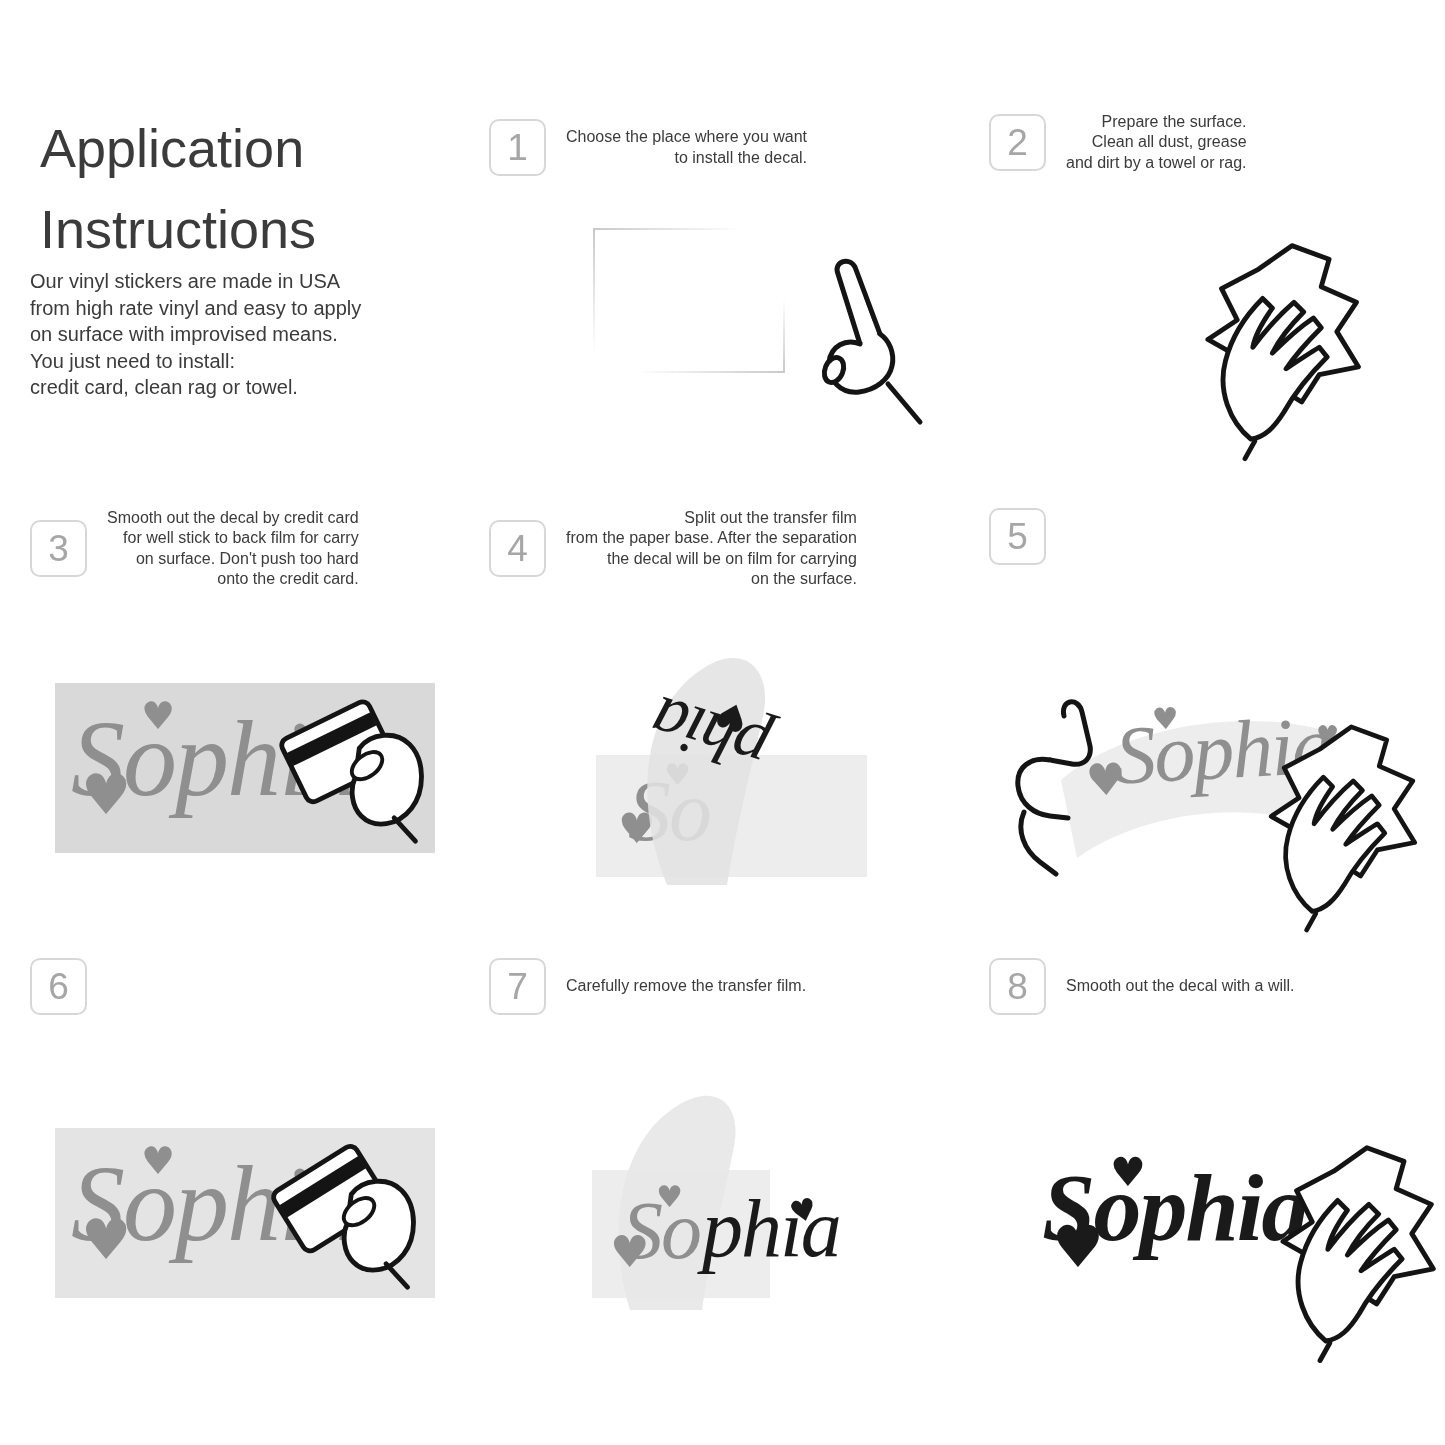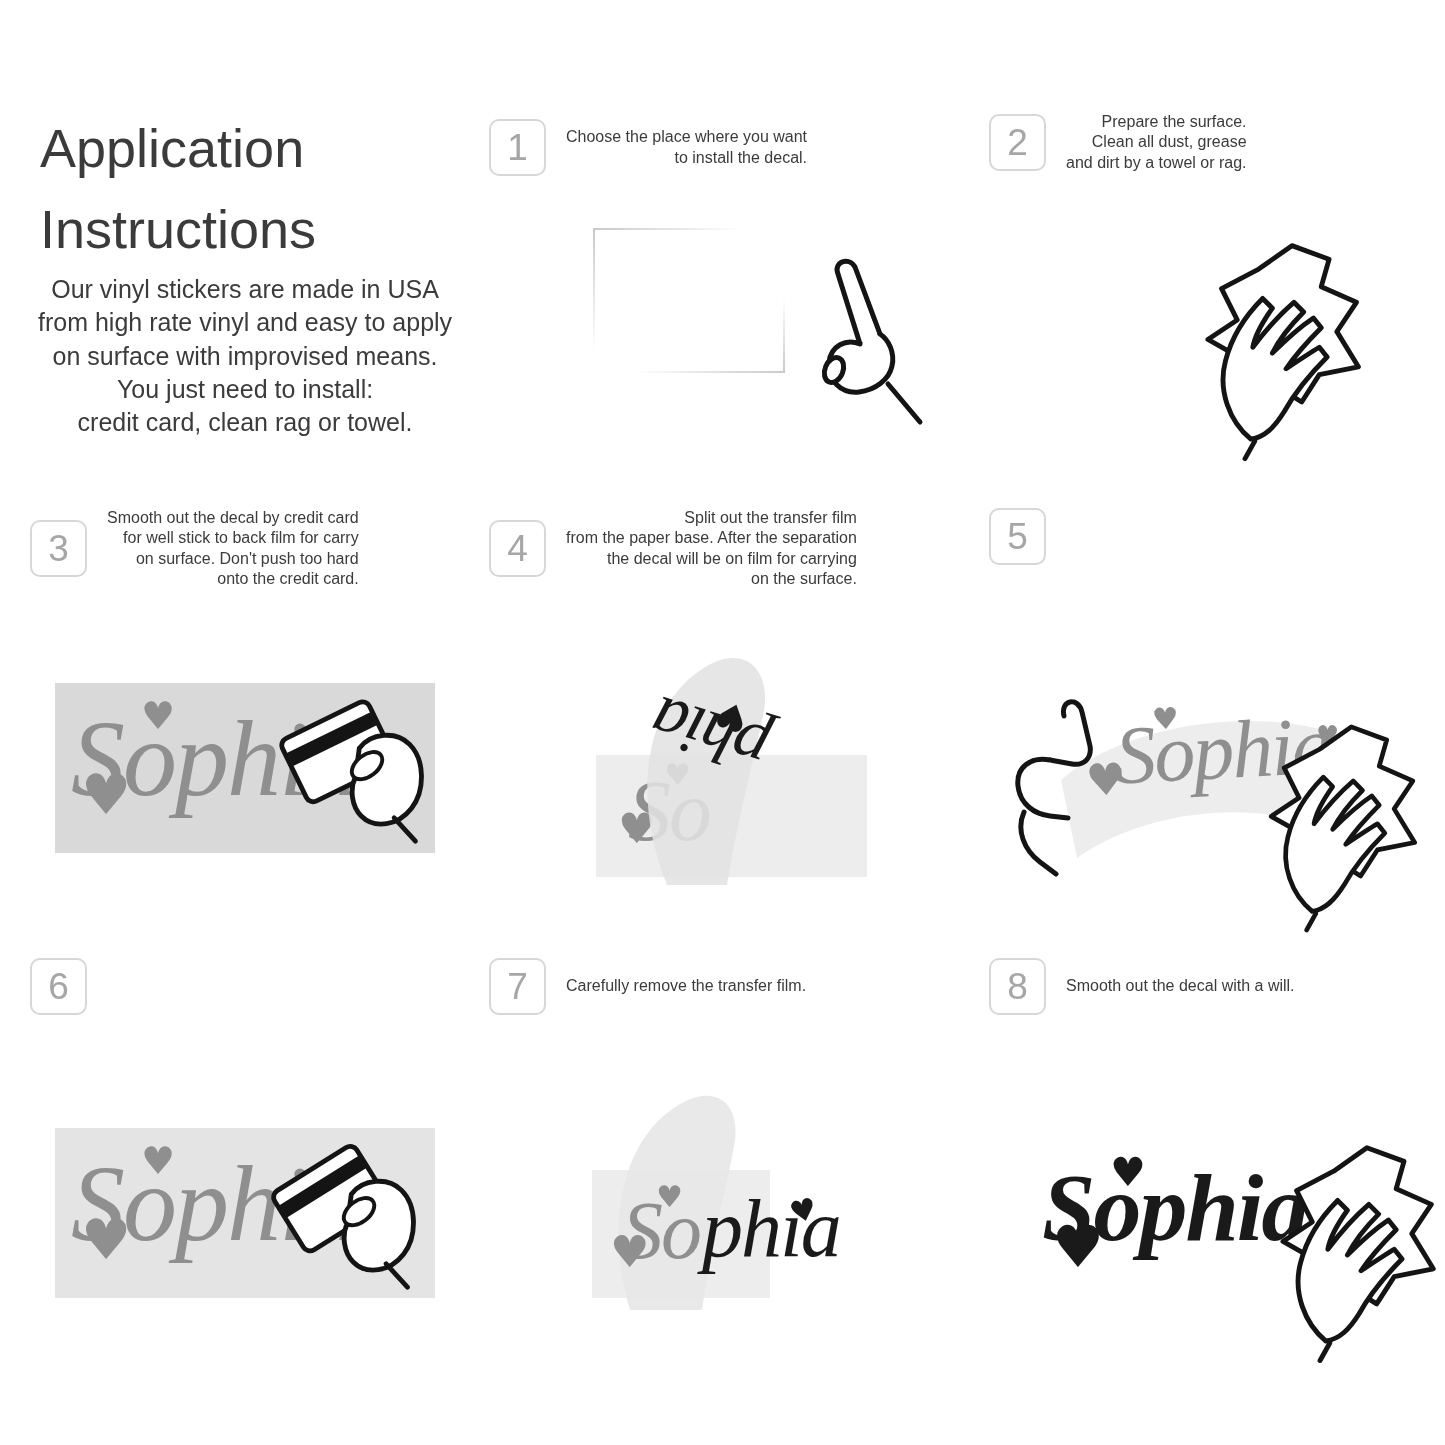--- a/index.html
+++ b/index.html
@@ -4,21 +4,21 @@
 <style>
   html,body{margin:0;padding:0;}
   body{
     width:1445px;height:1445px;background:#ffffff;position:relative;overflow:hidden;
     font-family:"Liberation Sans",sans-serif;color:var(--text,#3b3b3b);
   }
   .page{position:absolute;inset:0;}
   .pre{white-space:pre-line;}
   
   .title{position:absolute;left:40px;top:72px;font-size:54px;line-height:1.5;font-weight:400;color:var(--text,#3b3b3b);}
-  .intro{position:absolute;left:38px;top:248px;font-size:25px;line-height:1.33;color:var(--text,#3b3b3b);text-align:center;}
+  .intro{position:absolute;left:30px;top:248px;font-size:20px;line-height:1.33;color:var(--text,#3b3b3b);}
   
   .step{position:absolute;display:flex;align-items:center;gap:20px;width:460px;}
   .badge{
     flex:0 0 auto;width:53px;height:53px;border:2px solid var(--badge-border,#d7d7d7);
     border-radius:10px;display:flex;align-items:center;justify-content:center;
     font-size:37px;color:var(--badge-number,#a6a6a6);background:#fff;
   }
   .step-text{margin:0;font-size:16px;line-height:1.28;color:var(--text,#3b3b3b);text-align:right;}
   
   .illus{position:absolute;}

